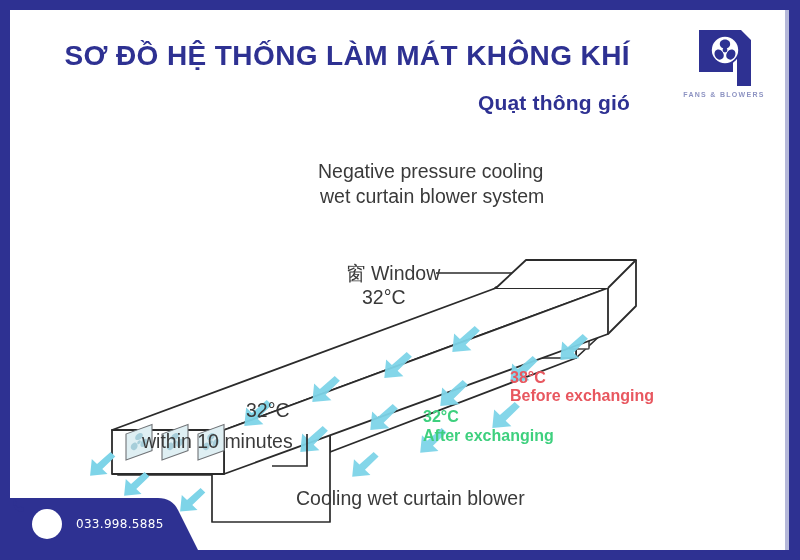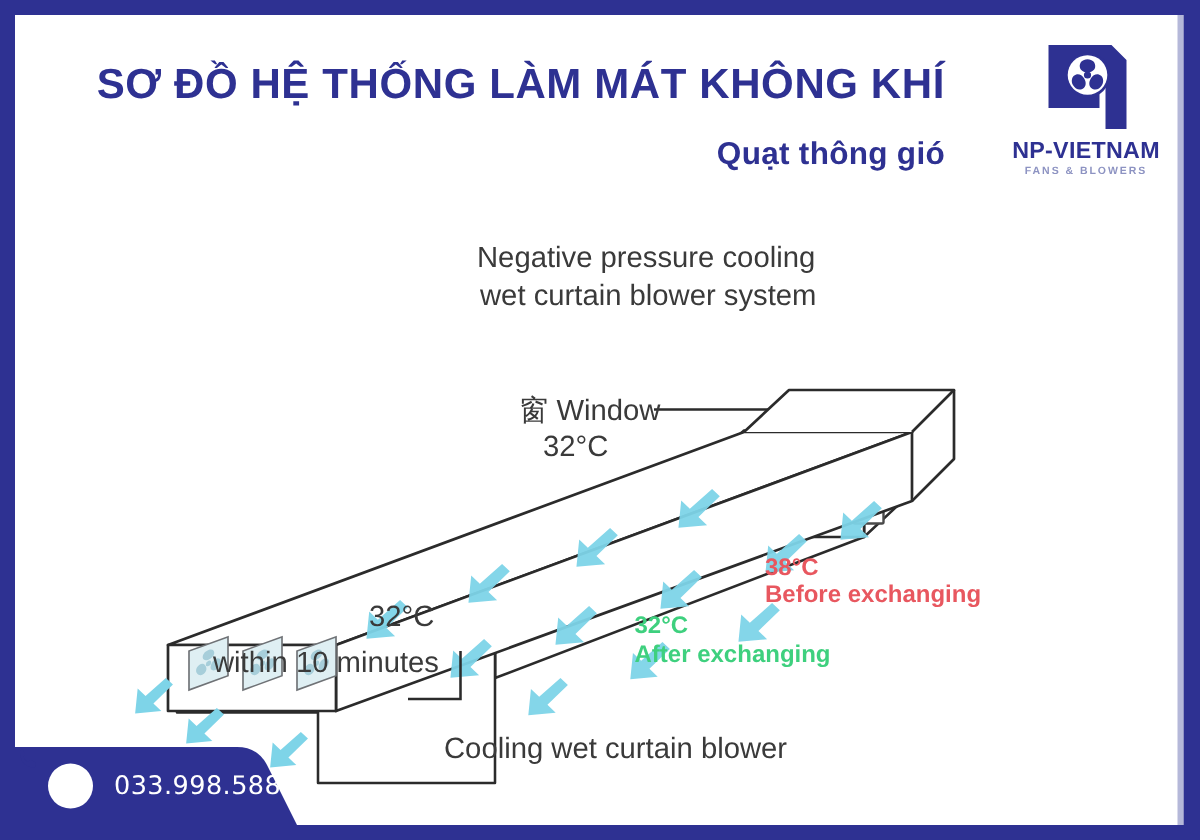--- a/index.html
+++ b/index.html
@@ -77,21 +77,21 @@
     position:absolute; left:0; top:0; width:100%; height:100%;
     display:flex; align-items:center; padding-left:22px;
   }
   #phone-icon-wrap{
     width:30px; height:30px; border-radius:50%;
     background:#ffffff; display:flex; align-items:center; justify-content:center;
     flex:0 0 auto;
   }
   #phone-number{
     margin-left:14px;
-    font-size:17px; color:#ffffff; letter-spacing:.3px;
+    font-size:12px; color:#ffffff; letter-spacing:.3px;
     font-family:"DejaVu Sans", sans-serif;
   }
 </style>
 </head>
 <body>
 
 <div id="page">
 
   <div id="header">
 
@@ -108,21 +108,20 @@
         <circle cx="32" cy="22" r="15" fill="#2e3192"></circle>
         <circle cx="32" cy="22" r="13.2" fill="#ffffff"></circle>
 
         <g fill="#2e3192">
           <path d="M32 11.5 c3.4 0 5.6 2.4 5.1 5.4 c-.3 1.9-2.2 3.4-5.1 3.4 c-2.9 0-4.8-1.5-5.1-3.4 c-.5-3 1.7-5.4 5.1-5.4 Z"></path>
           <path d="M41.6 28.8 c-1.7 2.9-4.8 3.7-7.1 1.8 c-1.5-1.2-1.8-3.6-.4-6.1 c1.4-2.5 3.6-3.4 5.4-2.9 c2.9.8 3.8 4.3 2.1 7.2 Z"></path>
           <path d="M22.4 28.8 c-1.7-2.9-.8-6.4 2.1-7.2 c1.8-.5 4 .4 5.4 2.9 c1.4 2.5 1.1 4.9-.4 6.1 c-2.3 1.9-5.4 1.1-7.1-1.8 Z"></path>
           <circle cx="32" cy="22" r="2.4"></circle>
         </g>
       </svg>
-      <div id="logo-name">NP-VIETNAM</div>
       <div id="logo-tag">FANS &amp; BLOWERS</div>
     </div>
   </div>
 
   <div id="diagram">
     <svg width="780" height="420" viewBox="0 0 780 420">
 
       <defs>
 
         <g id="fanglyph">

